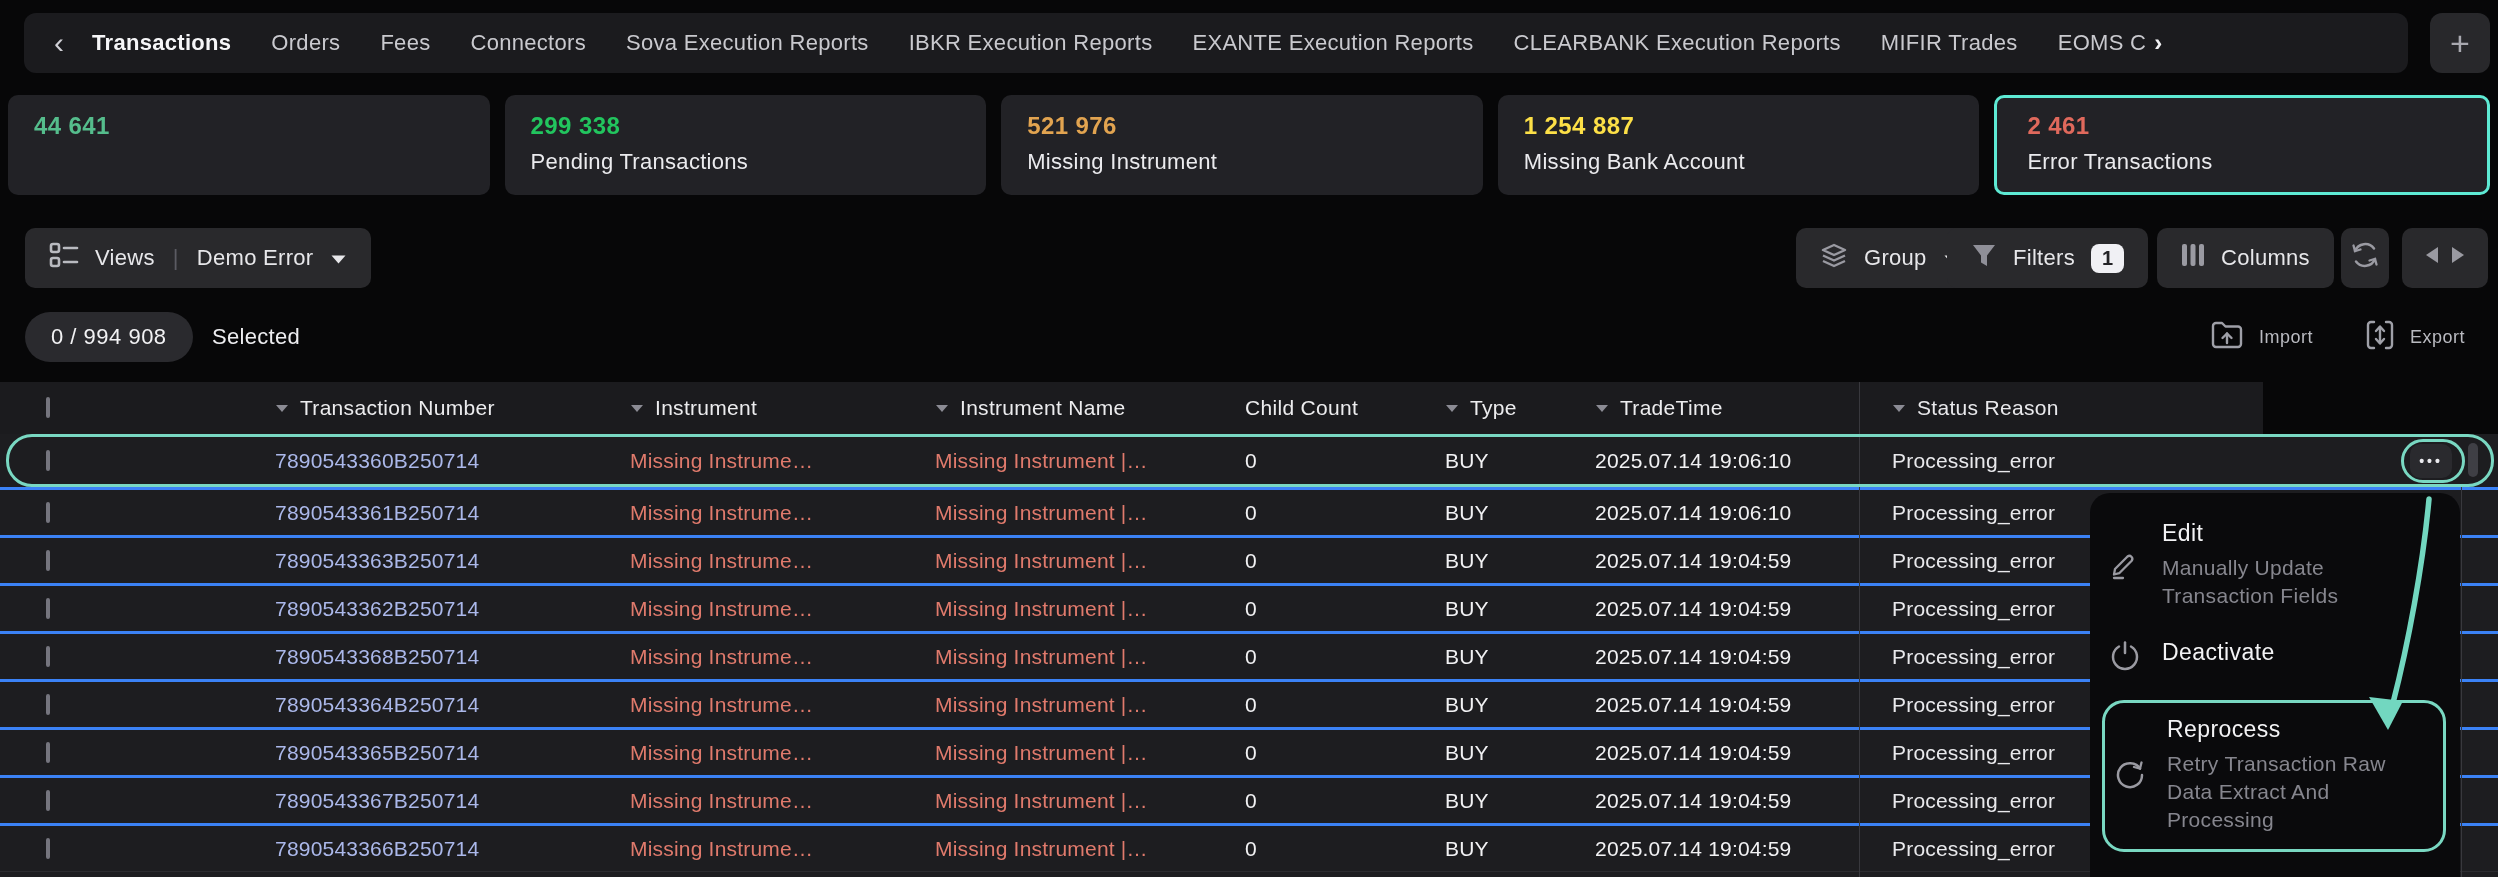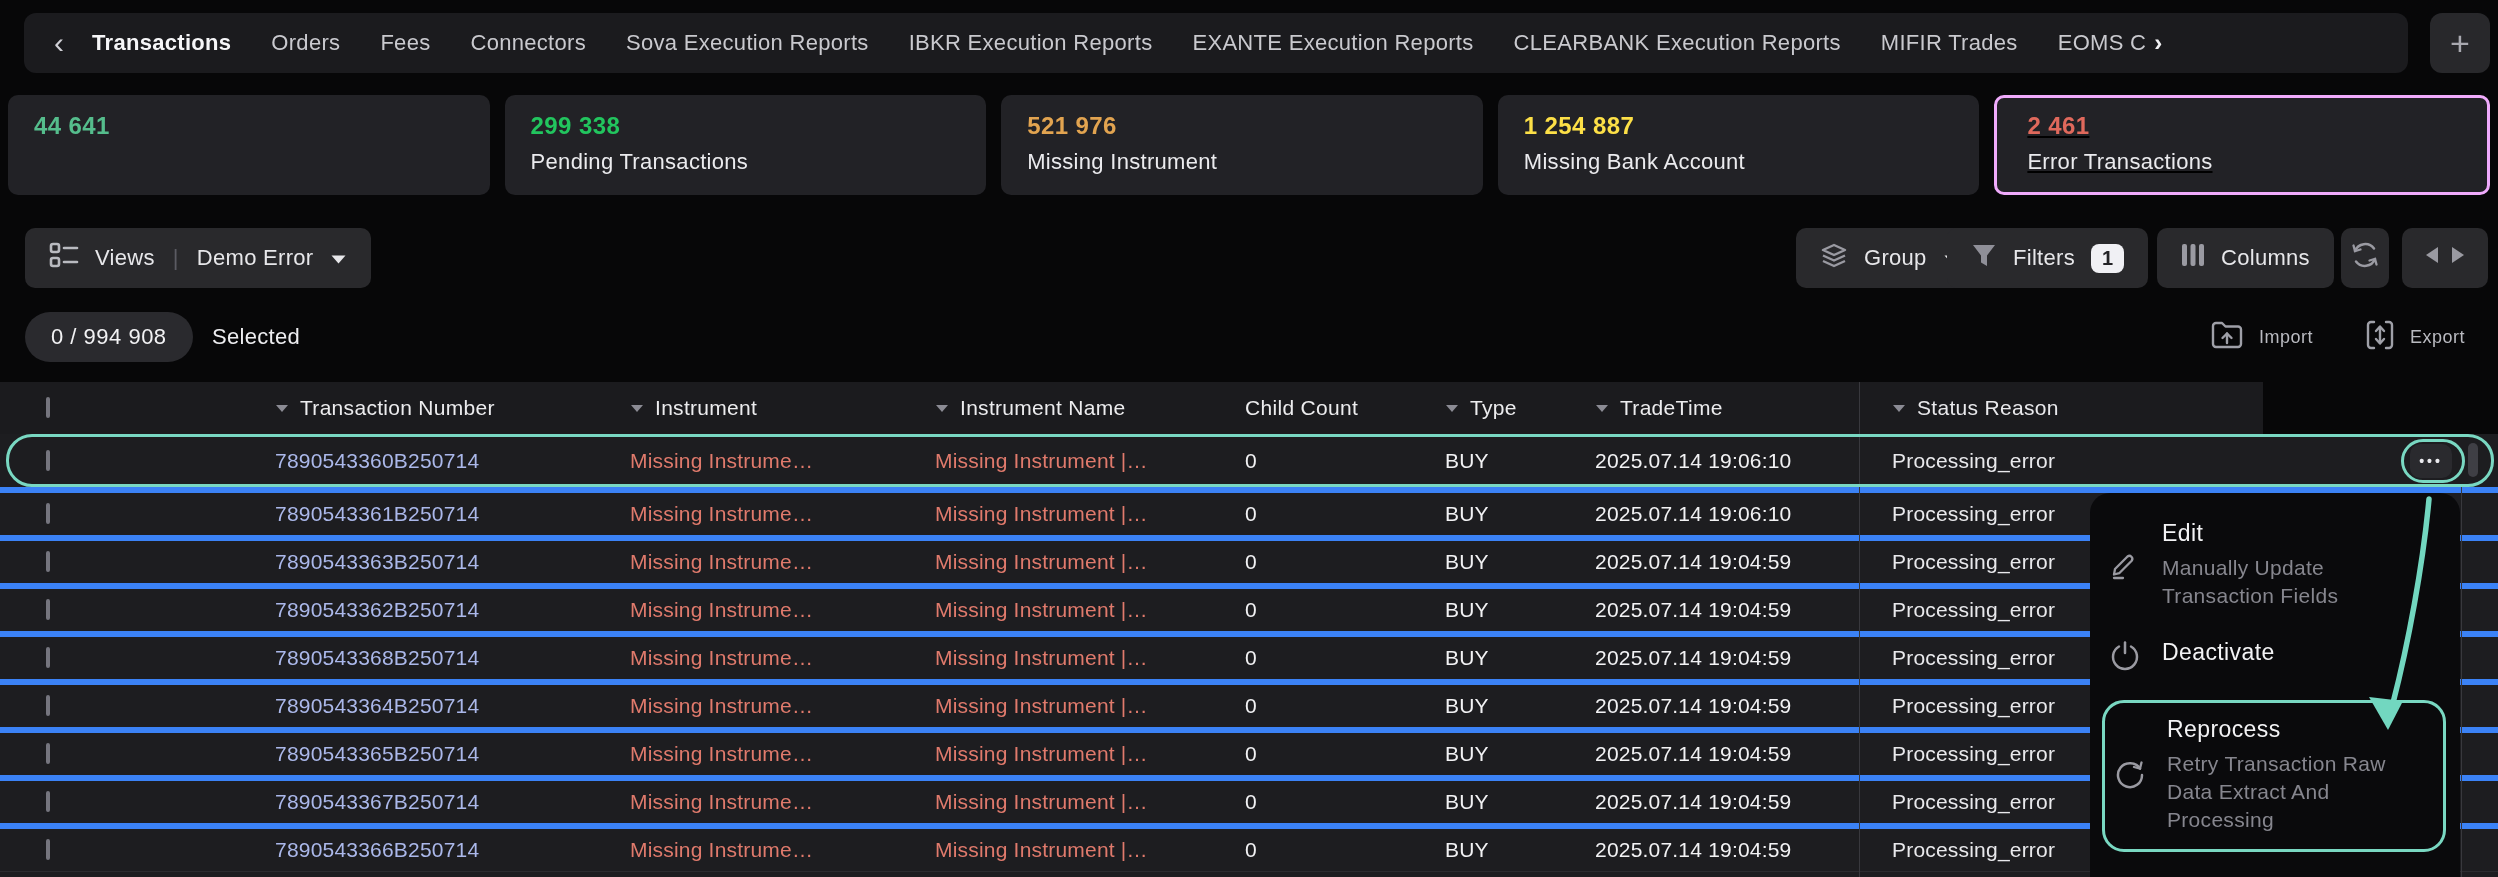--- a/index.html
+++ b/index.html
@@ -16,21 +16,21 @@
   .nav-tab.active { color:#f6f6f8; font-weight:700; }
   .nav-tab-more { display:flex; align-items:center; gap:8px; }
   .nav-fwd { color:#f0f0f3; font-size:24px; font-weight:700; }
   .add-tab-btn { position:absolute; left:2430px; top:13px; width:60px; height:60px;
     background:#28282b; border-radius:12px; color:#a9a9b0; font-size:34px; font-weight:300;
     display:flex; align-items:center; justify-content:center; }
 
   
   .stats { position:absolute; left:8px; top:95px; width:2482px; height:100px; display:flex; gap:15px; }
   .stat-card { flex:1; background:#222226; border-radius:10px; padding:17px 26px; }
-  .stat-card.highlighted { border:3px solid #f0abfc; padding:14px 30px;text-decoration:underline; }
+  .stat-card.highlighted { border:3px solid #5eead4; padding:14px 30px; }
   .stat-value { font-size:24px; font-weight:700; letter-spacing:.4px; }
   .stat-label { font-size:22px; color:#ebebee; margin-top:9px; letter-spacing:.3px; }
 
   
   .tbtn { position:absolute; top:228px; height:60px; background:#29292c; border-radius:10px;
     display:flex; align-items:center; padding:0 24px; gap:16px; color:#e7e7ea; font-size:22px;
     letter-spacing:.3px; white-space:nowrap; }
   .tbtn svg { flex:none; }
   .views-btn { left:25px; }
   .views-divider { color:#5b5b63; margin:0 2px; }
@@ -52,21 +52,21 @@
   .impexp-btn { display:flex; align-items:center; gap:15px; color:#b9bac0; font-size:18px; letter-spacing:.5px;justify-content:flex-end; }
 
   
   .t-grid { display:grid; grid-template-columns:110px 145px 355px 305px 310px 200px 150px 285px minmax(0,1fr);
     align-items:center; height:100%; }
   .thead { position:absolute; left:0; top:382px; width:2263px; height:52px; background:#1b1b1e; }
   .th { display:flex; align-items:center; gap:11px; color:#ececee; font-size:21px; font-weight:500;
     padding-left:20px; letter-spacing:.3px; white-space:nowrap; overflow:hidden; }
   .th svg { flex:none; }
   .rows { position:absolute; left:0; top:434px; width:2498px; }
-  .row { height:48px; background:#1d1d20; border-top:6px solid #3b82f6; position:relative; }
+  .row { height:48px; background:#1d1d20; border-top:3px solid #3b82f6; position:relative; }
   .row.selected { height:53px; border-top:none; }
   .row-partial { height:6px; background:#1d1d20; border-top:1px solid #2b2b2f; }
   .cell { font-size:21px; padding-left:20px; white-space:nowrap; overflow:hidden; letter-spacing:.2px; }
   .c-txn { color:#abb8ea; }
   .c-miss { color:#e07a6c; }
   .c-white { color:#f2f2f4; }
   .c-status { color:#e9e9ec; padding-left:32px; }
   .checkbox { width:29px; height:29px; border:2.5px solid #75757e; border-radius:8px; margin-left:46px; background:transparent; }
   .row-highlight { position:absolute; left:6px; top:434px; width:2488px; height:53px;
     border:3px solid #79d8c2; border-radius:26px; z-index:12; pointer-events:none; }

